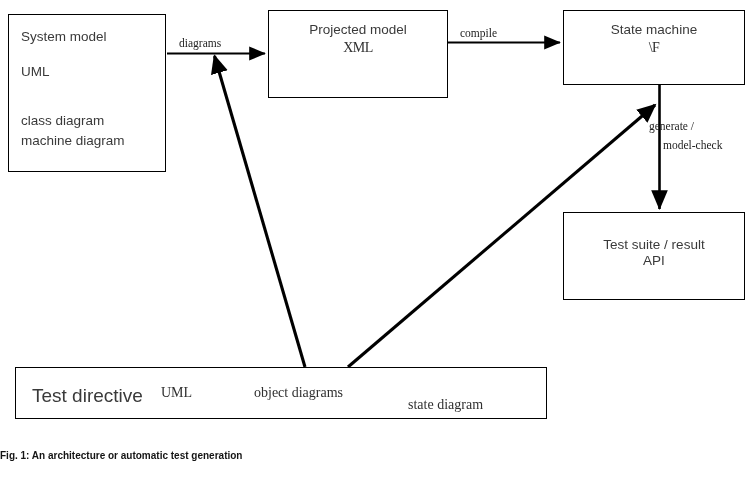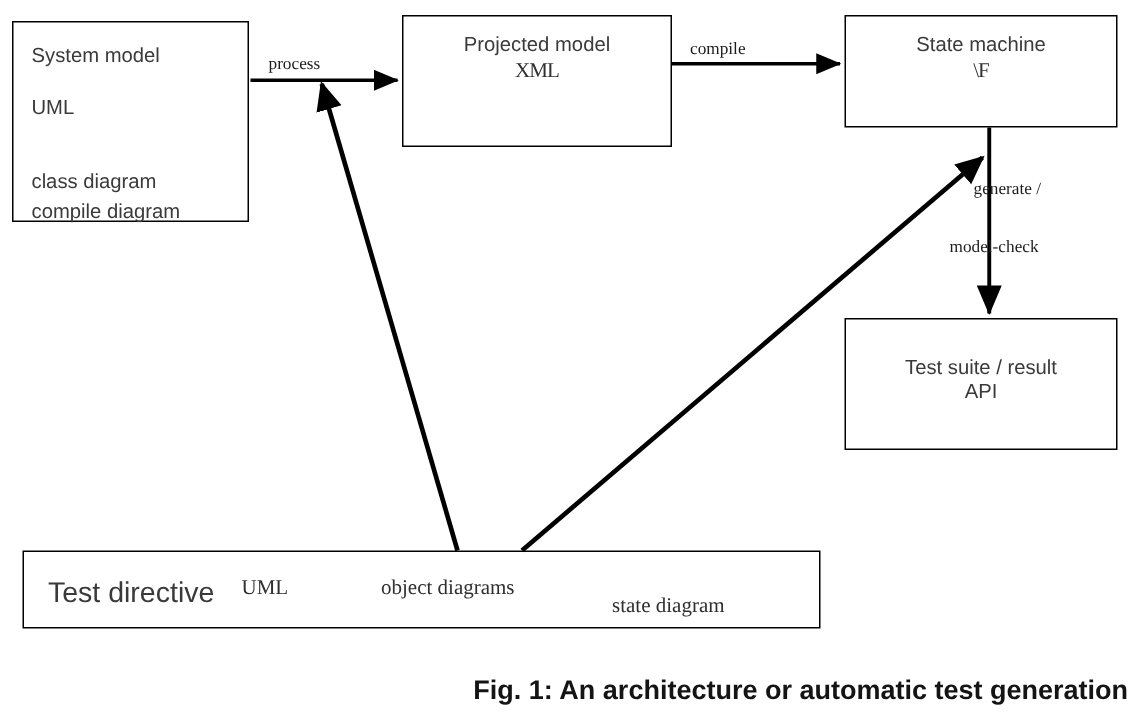--- a/index.html
+++ b/index.html
@@ -79,23 +79,23 @@
   .bar-cell.serif {
     font-family: "Liberation Serif", serif;
     font-size: 14px;
     color: #2f2f2f;
   }
   #figure-caption {
     position: absolute;
     left: 0;
     right: 0;
     top: 450px;
-    text-align: right;
+    text-align: left;
     font-family: "Liberation Sans", sans-serif;
-    font-size: 18px;
+    font-size: 10px;
     font-weight: bold;
     color: #141414;
     white-space: nowrap;
   }
 </style>
 </head>
 <body>
 
 <div id="figure-root">
 
@@ -113,48 +113,48 @@
 
     <line x1="448" y1="42.5" x2="560" y2="42.5" stroke="#000000" stroke-width="2.2" marker-end="url(#arrowEnd)"></line>
 
     <line x1="659.5" y1="85" x2="659.5" y2="209" stroke="#000000" stroke-width="2.6" marker-end="url(#arrowEnd)"></line>
 
     <line x1="305" y1="367" x2="214.5" y2="56" stroke="#000000" stroke-width="3.1" marker-end="url(#arrowEndBig)"></line>
 
     <line x1="348" y1="367" x2="655" y2="105" stroke="#000000" stroke-width="3.1" marker-end="url(#arrowEndBig)"></line>
   </svg>
 
-  <div class="node-box" style="left:8px; top:14px; width:158px; height:134px;">
+  <div class="node-box" style="left:8px; top:14px; width:158px; height:158px;">
     <span class="node-text" style="left:12px; top:14px;">System model</span>
     <span class="node-text" style="left:12px; top:49px;">UML</span>
     <span class="node-text" style="left:12px; top:98px;">class diagram</span>
-    <span class="node-text" style="left:12px; top:118px;">compile diagram</span>
+    <span class="node-text" style="left:12px; top:118px;">machine diagram</span>
   </div>
 
   <div class="node-box" style="left:563px; top:10px; width:182px; height:75px;">
     <span class="centered-title" style="top:11px;">State machine</span>
     <span class="centered-sub" style="top:29px;">\F</span>
   </div>
 
   <div class="node-box" style="left:268px; top:10px; width:180px; height:88px;">
     <span class="centered-title" style="top:11px;">Projected model</span>
     <span class="centered-sub" style="top:29px;">XML</span>
   </div>
 
   <div class="node-box" style="left:563px; top:212px; width:182px; height:88px;">
     <span class="centered-title" style="top:24px;">Test suite / result</span>
     <span class="centered-title" style="top:40px;">API</span>
   </div>
 
-  <span class="edge-label" style="left:179px; top:36px;">process</span>
+  <span class="edge-label" style="left:179px; top:36px;">diagrams</span>
 
   <span class="edge-label" style="left:460px; top:26px;">compile</span>
 
   <span class="edge-label" style="left:649px; top:119px;">generate /</span>
-  <span class="edge-label" style="left:633px; top:138px;margin-top:20px;">model-check</span>
+  <span class="edge-label" style="left:663px; top:138px;">model-check</span>
 
   <div class="node-box" style="left:15px; top:367px; width:532px; height:52px;">
     <span class="bar-cell sans" style="left:16px; top:17px;">Test directive</span>
     <span class="bar-cell serif" style="left:145px; top:17px;">UML</span>
     <span class="bar-cell serif" style="left:238px; top:17px;">object diagrams</span>
     <span class="bar-cell serif" style="left:392px; top:29px;">state diagram</span>
   </div>
 
   <div id="figure-caption">Fig. 1: An architecture or automatic test generation</div>
 

